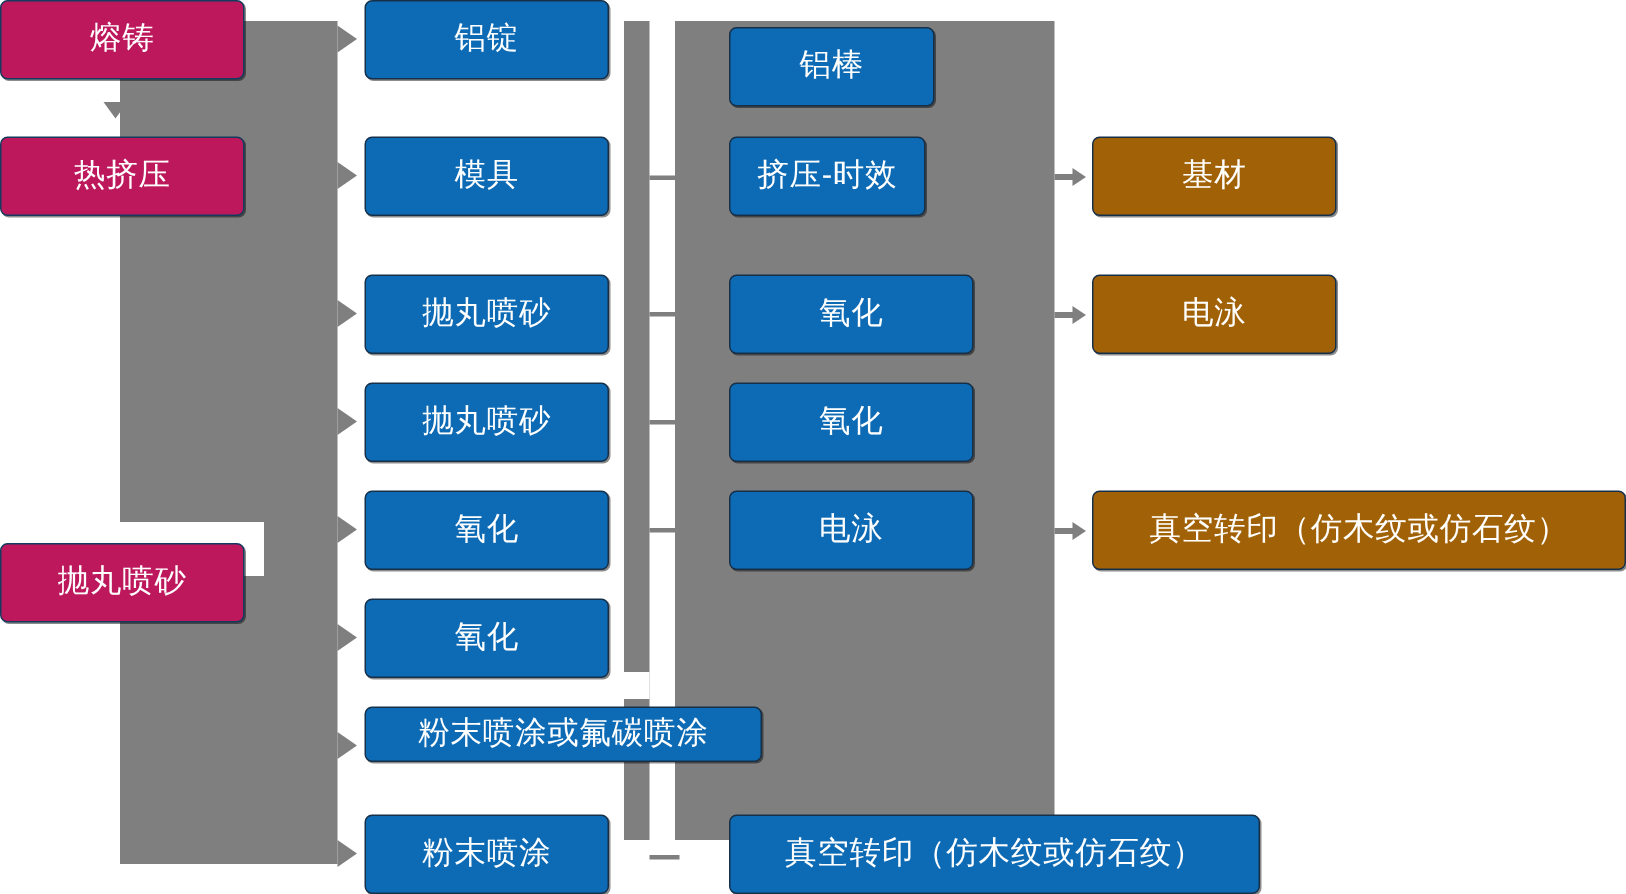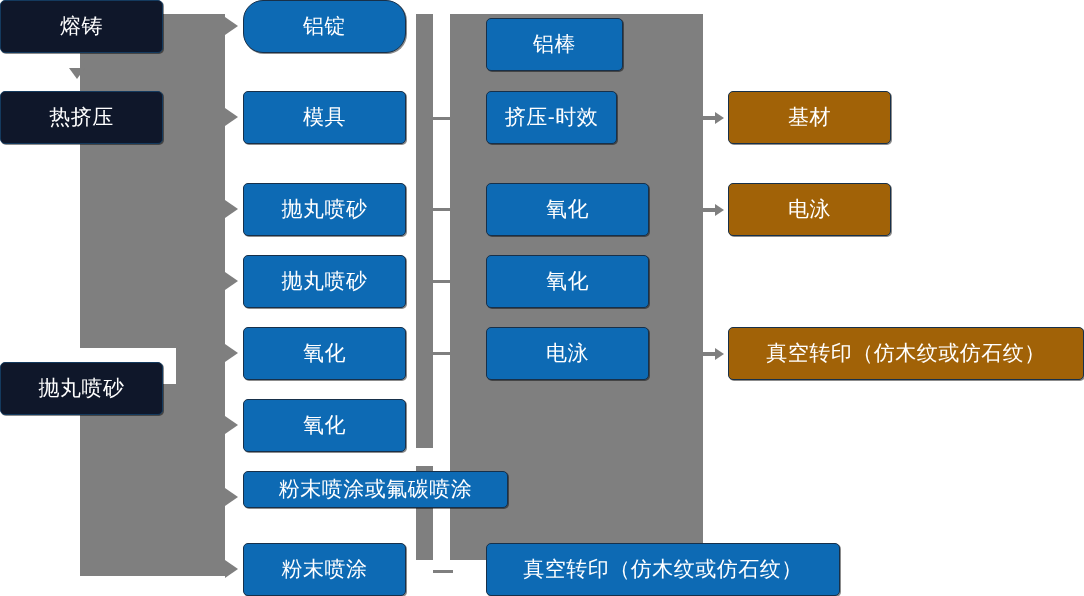--- a/index.html
+++ b/index.html
@@ -60,21 +60,21 @@
     justify-content:center;
     color:#ffffff;
     border-radius:5px;
     border:1px solid #1F3864;
     box-shadow:1px 1px 0 rgba(0,0,0,0.45);
     text-align:center;
     line-height:1.15;
     white-space:nowrap;
     letter-spacing:.5px;
   }
-  .box.lvl1{ background:#0f172a; border-color:#143A5E; font-size:21px; }
+  .box.lvl1{ background:#be185d; border-color:#143A5E; font-size:21px; }
   .box.lvl2{ background:#0D6AB4; border-color:#17304a; font-size:21px; }
   .box.lvl3{ background:#0D6AB4; border-color:#17304a; font-size:21px; }
   .box.lvl4{ background:#a16207; border-color:#17304a; font-size:21px; }
 </style>
 </head>
 <body>
 
 <div id="canvas">
 
   <div class="gray" style="left:80px;top:14px;width:145px;height:562px;"></div>
@@ -109,21 +109,21 @@
   <div class="thin-arrow" style="left:703px;top:208px;width:14px;"></div>
   <div class="thin-arrow-head" style="left:715px;top:204px;"></div>
 
   <div class="thin-arrow" style="left:703px;top:352px;width:14px;"></div>
   <div class="thin-arrow-head" style="left:715px;top:348px;"></div>
 
   <div class="box lvl1" style="left:0px;top:0px;width:163px;height:53px;">熔铸</div>
   <div class="box lvl1" style="left:0px;top:91px;width:163px;height:53px;">热挤压</div>
   <div class="box lvl1" style="left:0px;top:362px;width:163px;height:53px;">抛丸喷砂</div>
 
-  <div class="box lvl2" style="left:243px;top:0px;width:163px;height:53px;border-radius:20px;">铝锭</div>
+  <div class="box lvl2" style="left:243px;top:0px;width:163px;height:53px;">铝锭</div>
   <div class="box lvl2" style="left:243px;top:91px;width:163px;height:53px;">模具</div>
   <div class="box lvl2" style="left:243px;top:183px;width:163px;height:53px;">抛丸喷砂</div>
   <div class="box lvl2" style="left:243px;top:255px;width:163px;height:53px;">抛丸喷砂</div>
   <div class="box lvl2" style="left:243px;top:327px;width:163px;height:53px;">氧化</div>
   <div class="box lvl2" style="left:243px;top:399px;width:163px;height:53px;">氧化</div>
   <div class="box lvl2" style="left:243px;top:471px;width:265px;height:37px;">粉末喷涂或氟碳喷涂</div>
   <div class="box lvl2" style="left:243px;top:543px;width:163px;height:53px;">粉末喷涂</div>
 
   <div class="box lvl3" style="left:486px;top:18px;width:137px;height:53px;">铝棒</div>
   <div class="box lvl3" style="left:486px;top:91px;width:131px;height:53px;">挤压-时效</div>

